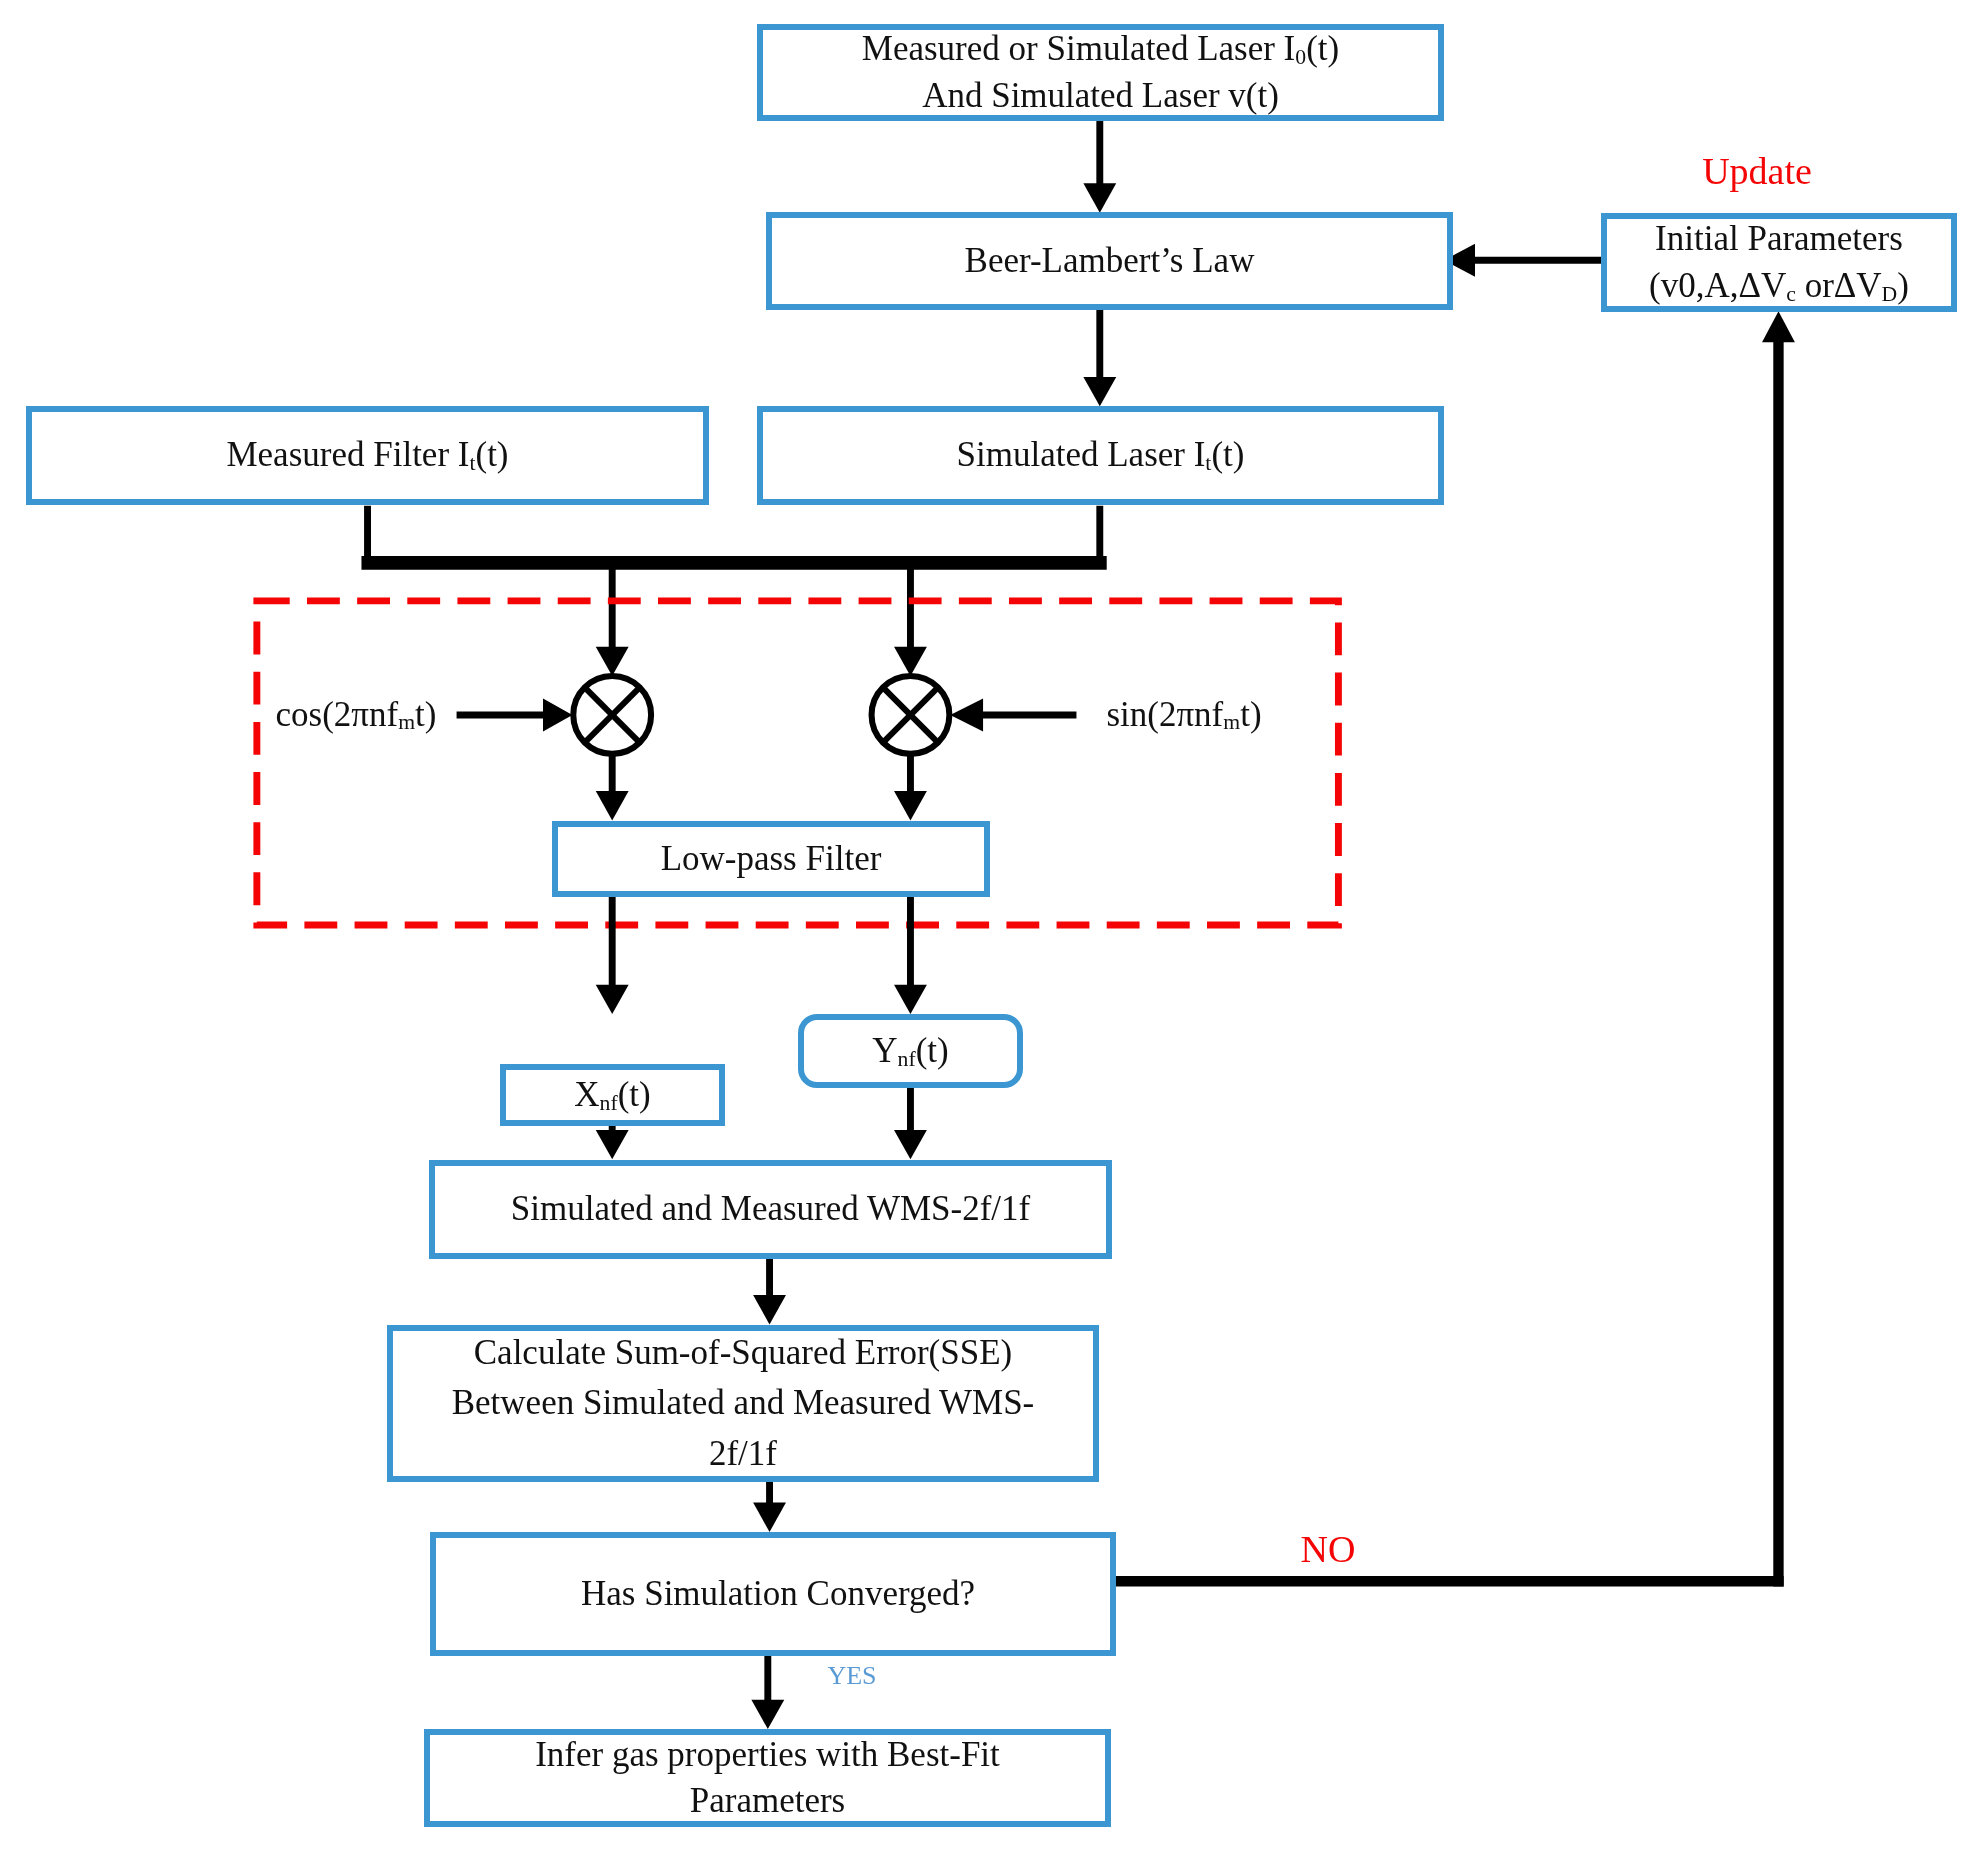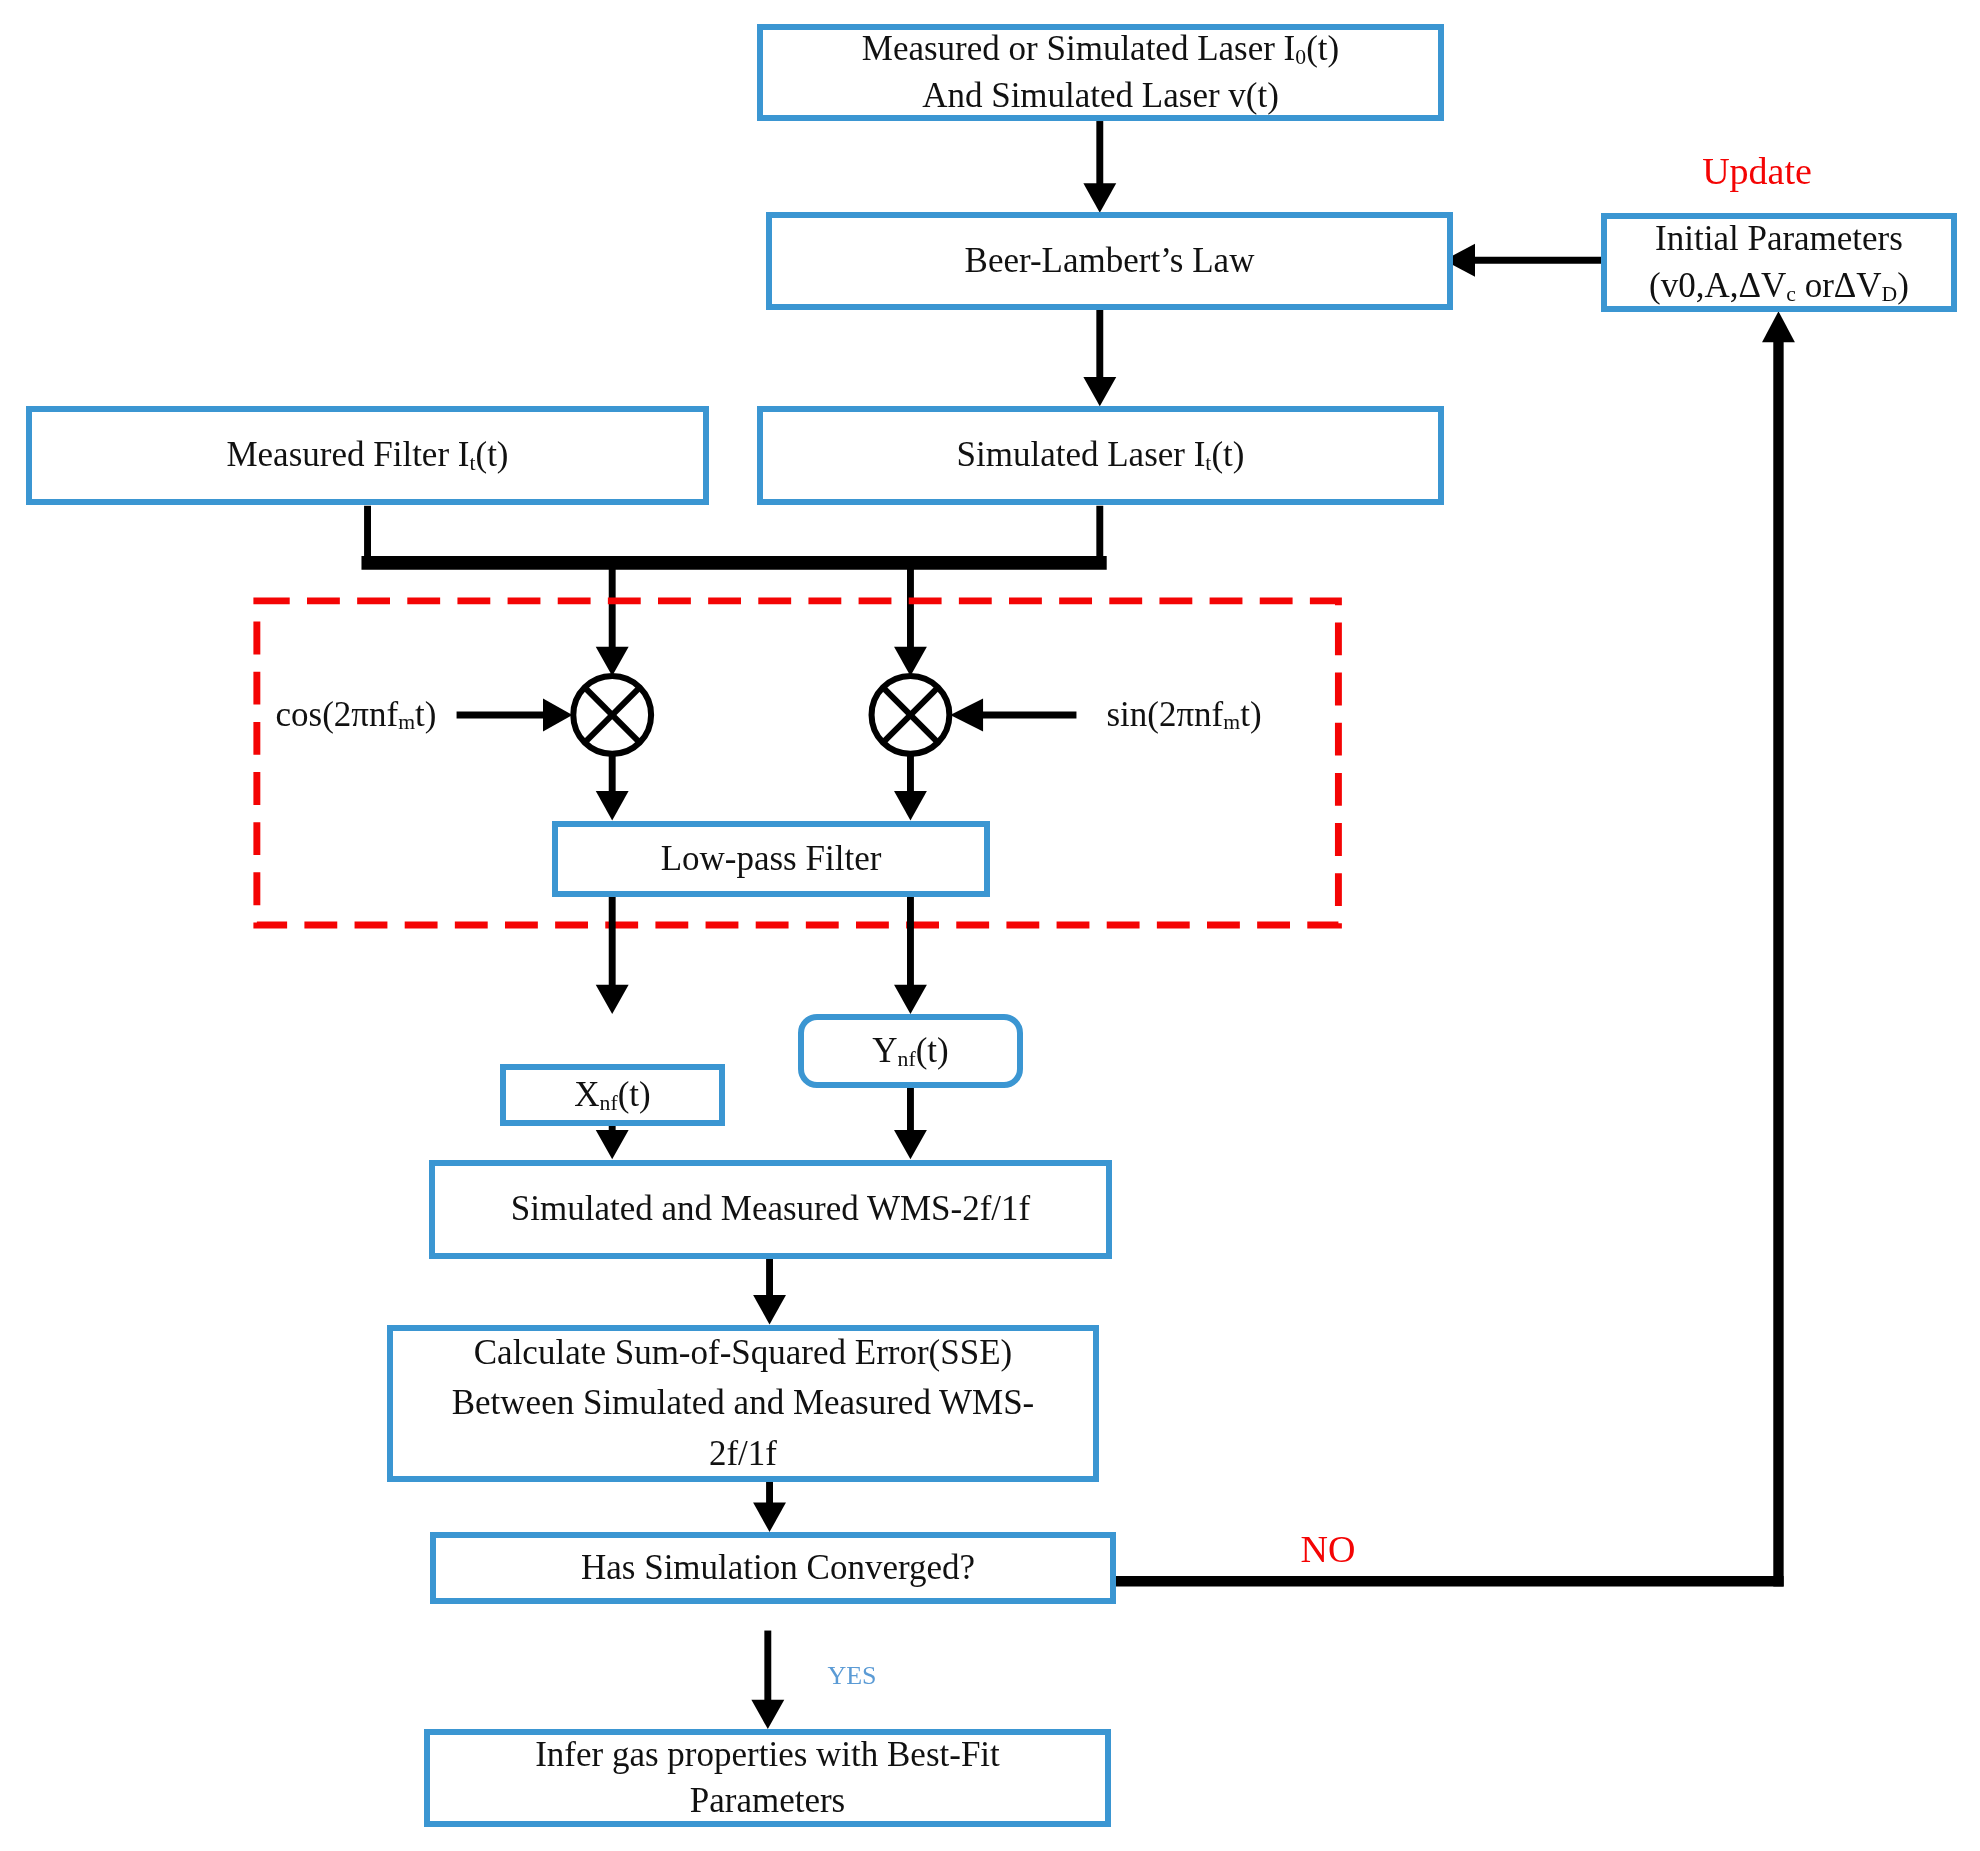--- a/index.html
+++ b/index.html
@@ -142,21 +142,21 @@
   <div class="node" style="left:429px;top:1160px;width:683px;height:99px;">
       <div class="tline"><span>Simulated and Measured WMS-2f/1f</span></div>
     </div>
 
   <div class="node sse-node" style="left:387px;top:1325px;width:712px;height:157px;">
       <div class="tline"><span>Calculate Sum-of-Squared Error(SSE)</span></div>
       <div class="tline"><span>Between Simulated and Measured WMS-</span></div>
       <div class="tline"><span>2f/1f</span></div>
     </div>
 
-  <div class="node" style="left:430px;top:1532px;width:686px;height:72px;padding-left:10px;">
+  <div class="node" style="left:430px;top:1532px;width:686px;height:124px;padding-left:10px;">
       <div class="tline"><span>Has Simulation Converged?</span></div>
     </div>
 
   <div class="node" style="left:424px;top:1729px;width:687px;height:98px;align-items:center;">
       <div class="tline"><span>Infer gas properties with Best-Fit</span></div>
       <div class="tline"><span>Parameters</span></div>
     </div>
 
   <div class="flabel lbl-update" style="left:1757px;top:171px;">Update</div>
 

